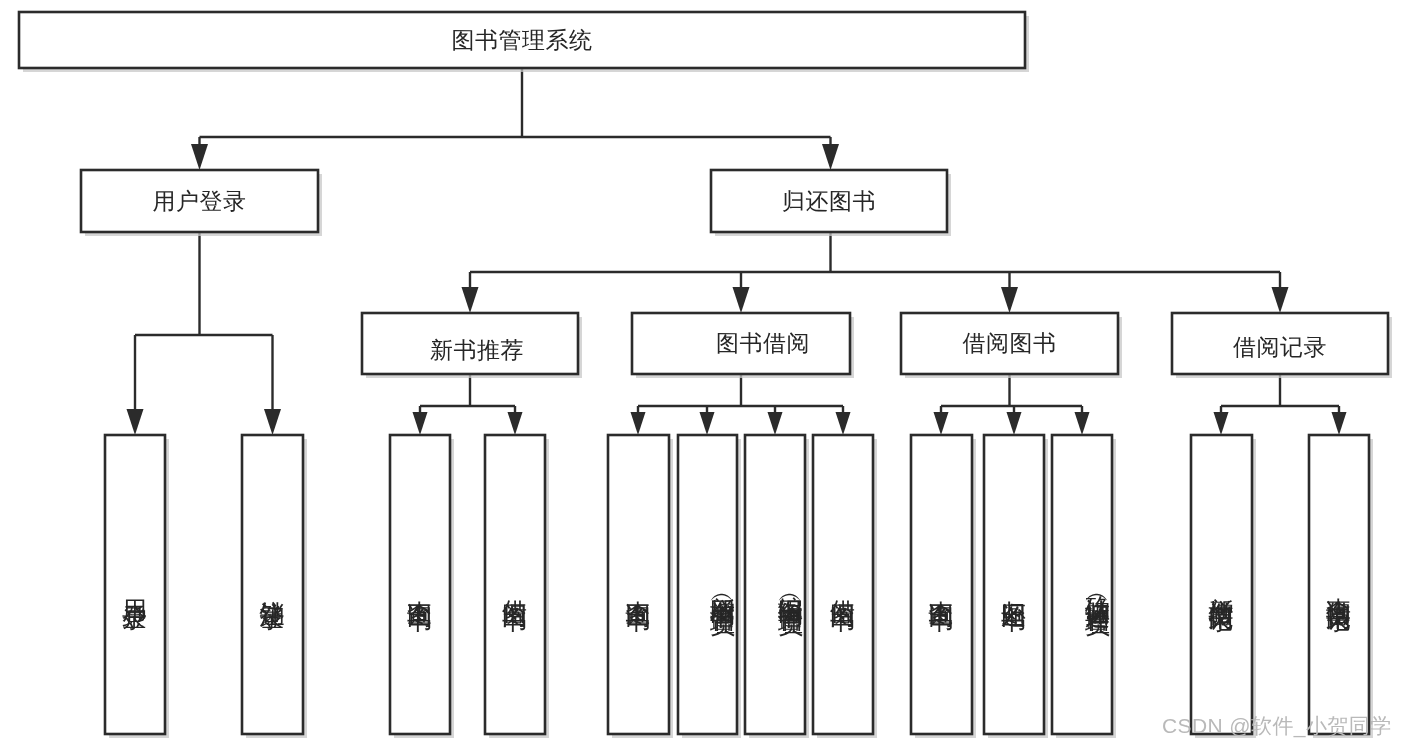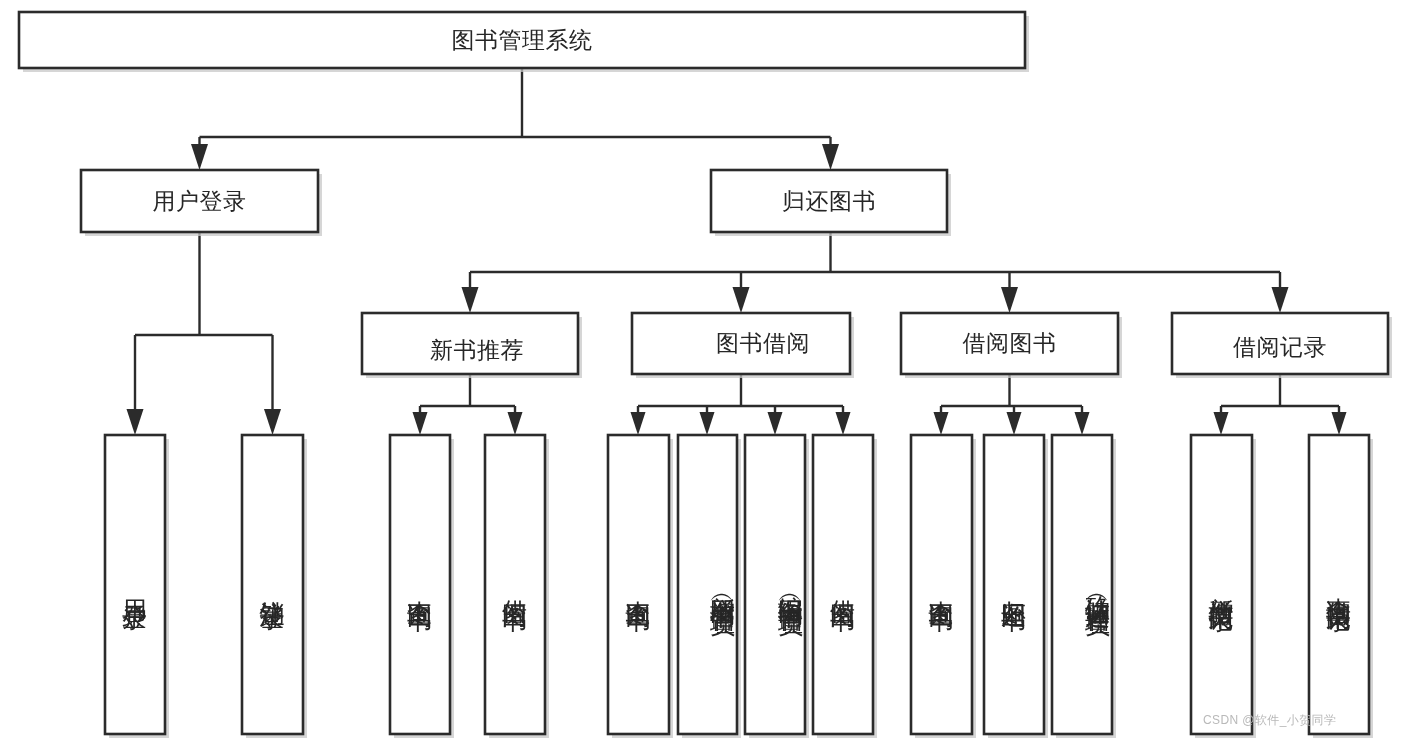--- a/index.html
+++ b/index.html
@@ -76,23 +76,23 @@
     justify-content: center;
     padding-top: 6px;
     box-sizing: border-box;
   }
   .label-v.center-v {
     align-items: center;
     padding-top: 0;
   }
   .watermark {
     position: absolute;
-    left: 1203px;
+    left: 1162px;
     top: 712px;
-    font-size: 12px;
+    font-size: 21px;
     color: #b9b9b9;
     font-family: "Liberation Sans", "DejaVu Sans", sans-serif;
     white-space: nowrap;
     letter-spacing: 0.4px;
     pointer-events: none;
   }
 </style>
 </head>
 <body>
 

